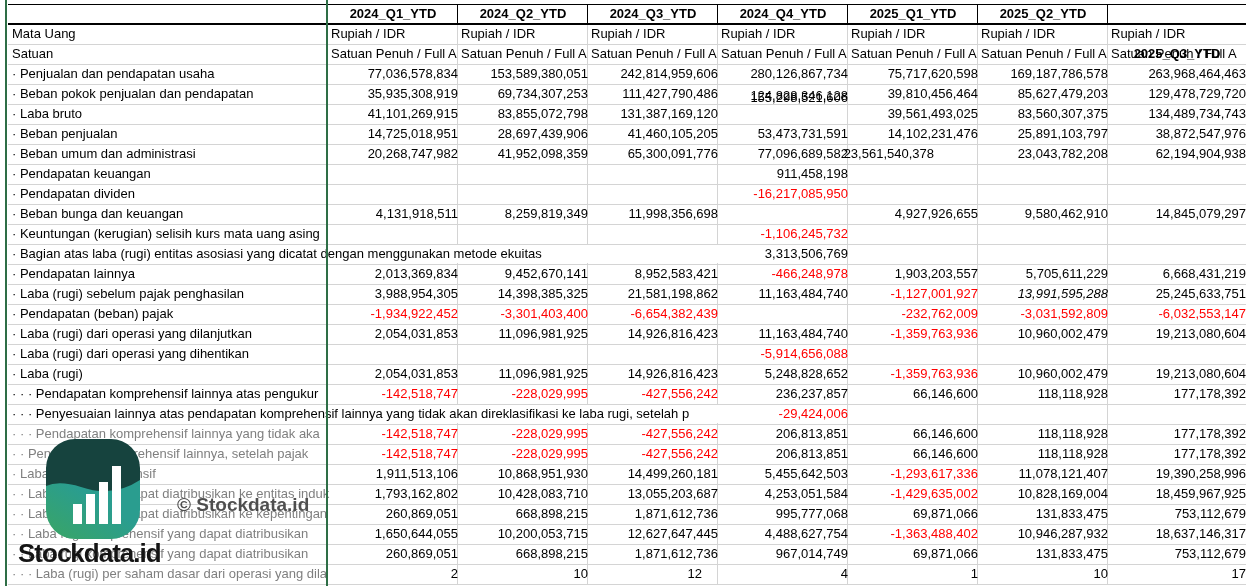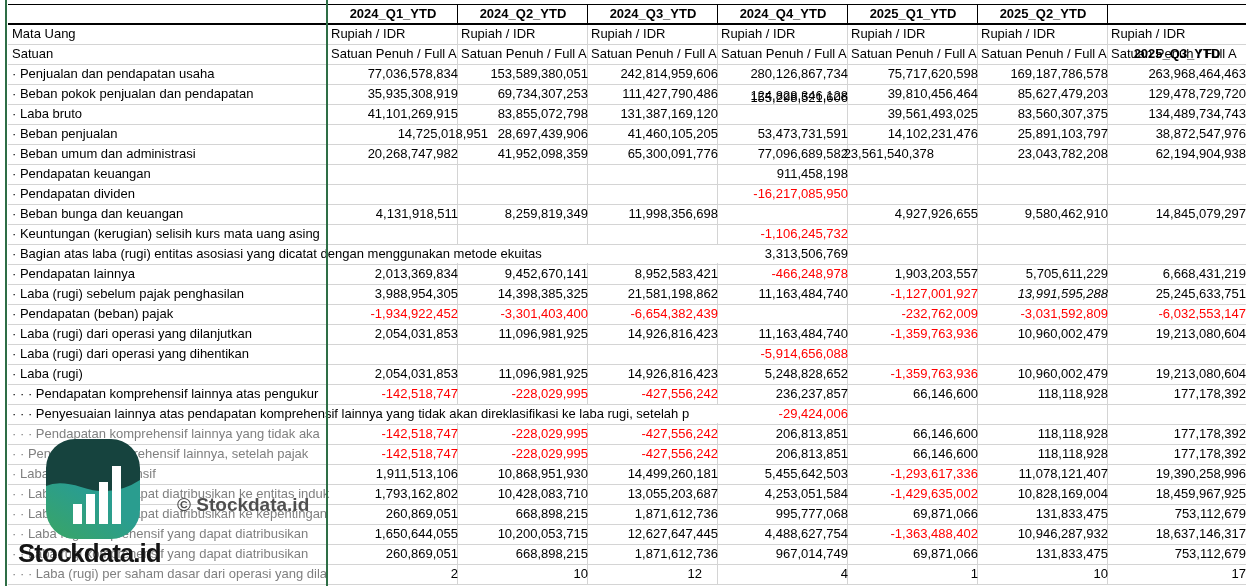--- a/index.html
+++ b/index.html
@@ -113,21 +113,21 @@
       <div class="cell num" style="left:1108px;top:84px;width:138px;">129,478,729,720</div>
       <div class="cell lab" style="left:8px;top:104px;width:319px;">· Laba bruto</div>
       <div class="cell num" style="left:328px;top:104px;width:130px;text-align:right;">41,101,269,915</div>
       <div class="cell num" style="left:458px;top:104px;width:130px;">83,855,072,798</div>
       <div class="cell num" style="left:588px;top:104px;width:130px;">131,387,169,120</div>
       <div class="cell num" style="left:718px;top:88px;width:130px;">155,298,521,606</div>
       <div class="cell num" style="left:848px;top:104px;width:130px;">39,561,493,025</div>
       <div class="cell num" style="left:978px;top:104px;width:130px;">83,560,307,375</div>
       <div class="cell num" style="left:1108px;top:104px;width:138px;">134,489,734,743</div>
       <div class="cell lab" style="left:8px;top:124px;width:319px;">· Beban penjualan</div>
-      <div class="cell num" style="left:328px;top:124px;width:130px;padding-left:30px;">14,725,018,951</div>
+      <div class="cell num" style="left:328px;top:124px;width:130px;">14,725,018,951</div>
       <div class="cell num" style="left:458px;top:124px;width:130px;">28,697,439,906</div>
       <div class="cell num" style="left:588px;top:124px;width:130px;">41,460,105,205</div>
       <div class="cell num" style="left:718px;top:124px;width:130px;">53,473,731,591</div>
       <div class="cell num" style="left:848px;top:124px;width:130px;">14,102,231,476</div>
       <div class="cell num" style="left:978px;top:124px;width:130px;">25,891,103,797</div>
       <div class="cell num" style="left:1108px;top:124px;width:138px;">38,872,547,976</div>
       <div class="cell lab" style="left:8px;top:144px;width:319px;">· Beban umum dan administrasi</div>
       <div class="cell num" style="left:328px;top:144px;width:130px;">20,268,747,982</div>
       <div class="cell num" style="left:458px;top:144px;width:130px;">41,952,098,359</div>
       <div class="cell num" style="left:588px;top:144px;width:130px;">65,300,091,776</div>

